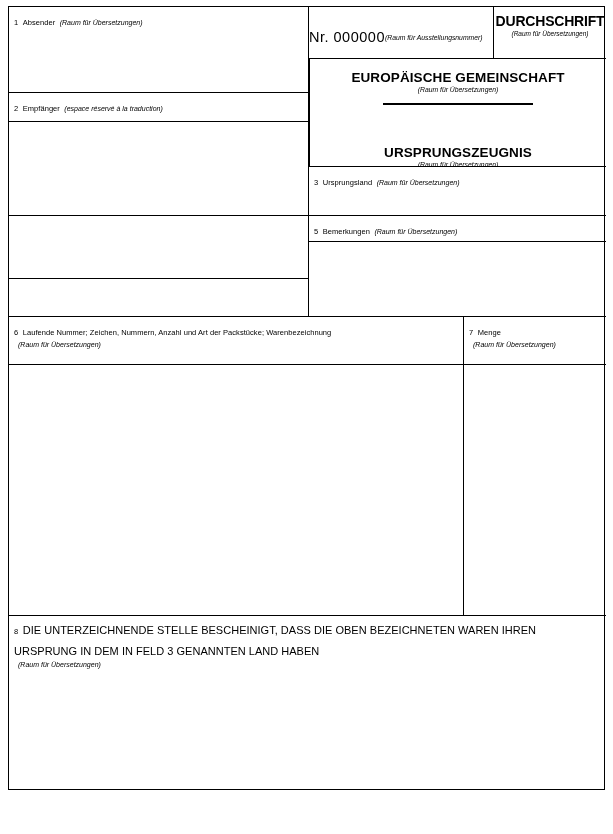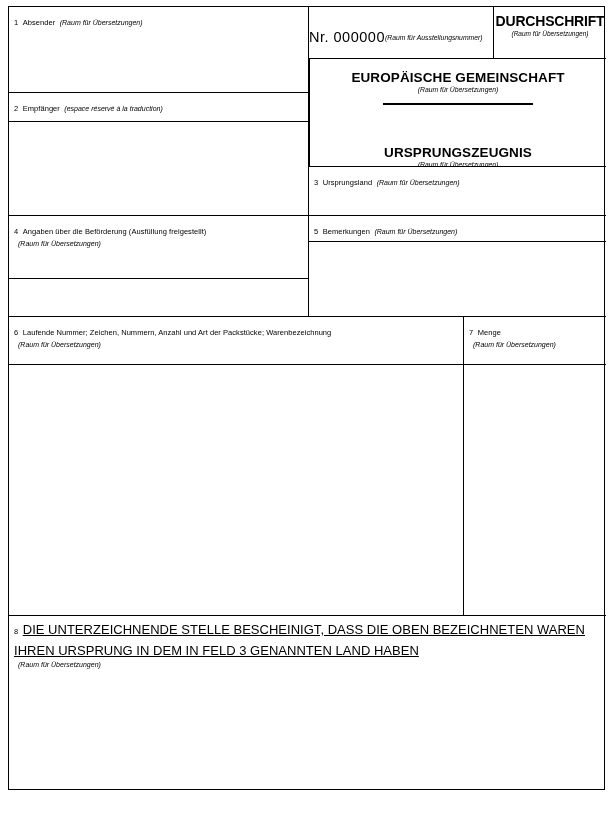--- a/index.html
+++ b/index.html
@@ -117,23 +117,22 @@
     font-weight: bold;
     letter-spacing: 0.1px;
     margin-top: 40px;
   }
   .ur-sub {
     font-size: 6.8px;
     font-style: italic;
     margin-top: 1px;
   }
   .cap {
-    font-size: 13px;
+    font-size: 11px;
     letter-spacing: 0.02px;
-    text-decoration: underline;
   }
   .inner-label {
     padding: 3px 4px 0 5px;
     line-height: 1.3;
   }
 </style>
 </head>
 <body>
 
 <div class="page">
@@ -176,25 +175,20 @@
 
     <div class="cell bb" style="left:300px; top:160px; width:297px; height:49px;">
       <div class="inner-label">
         <span class="fieldnum">3</span>
         <span class="label">Ursprungsland</span>
         <span class="ital">(Raum für Übersetzungen)</span>
       </div>
     </div>
 
     <div class="cell br bb" style="left:0; top:209px; width:300px; height:101px;">
-      <div class="inner-label">
-        <span class="fieldnum">4</span>
-        <span class="label">Angaben über die Beförderung (Ausfüllung freigestellt)</span>
-        <span class="sub-ital">(Raum für Übersetzungen)</span>
-      </div>
       <div class="cell bt" style="left:0; top:62px; width:300px; height:1px;"></div>
     </div>
 
     <div class="cell bb" style="left:300px; top:209px; width:297px; height:101px;">
       <div class="inner-label">
         <span class="fieldnum">5</span>
         <span class="label">Bemerkungen</span>
         <span class="ital">(Raum für Übersetzungen)</span>
       </div>
       <div class="cell bt" style="left:0; top:25px; width:297px; height:1px;"></div>

